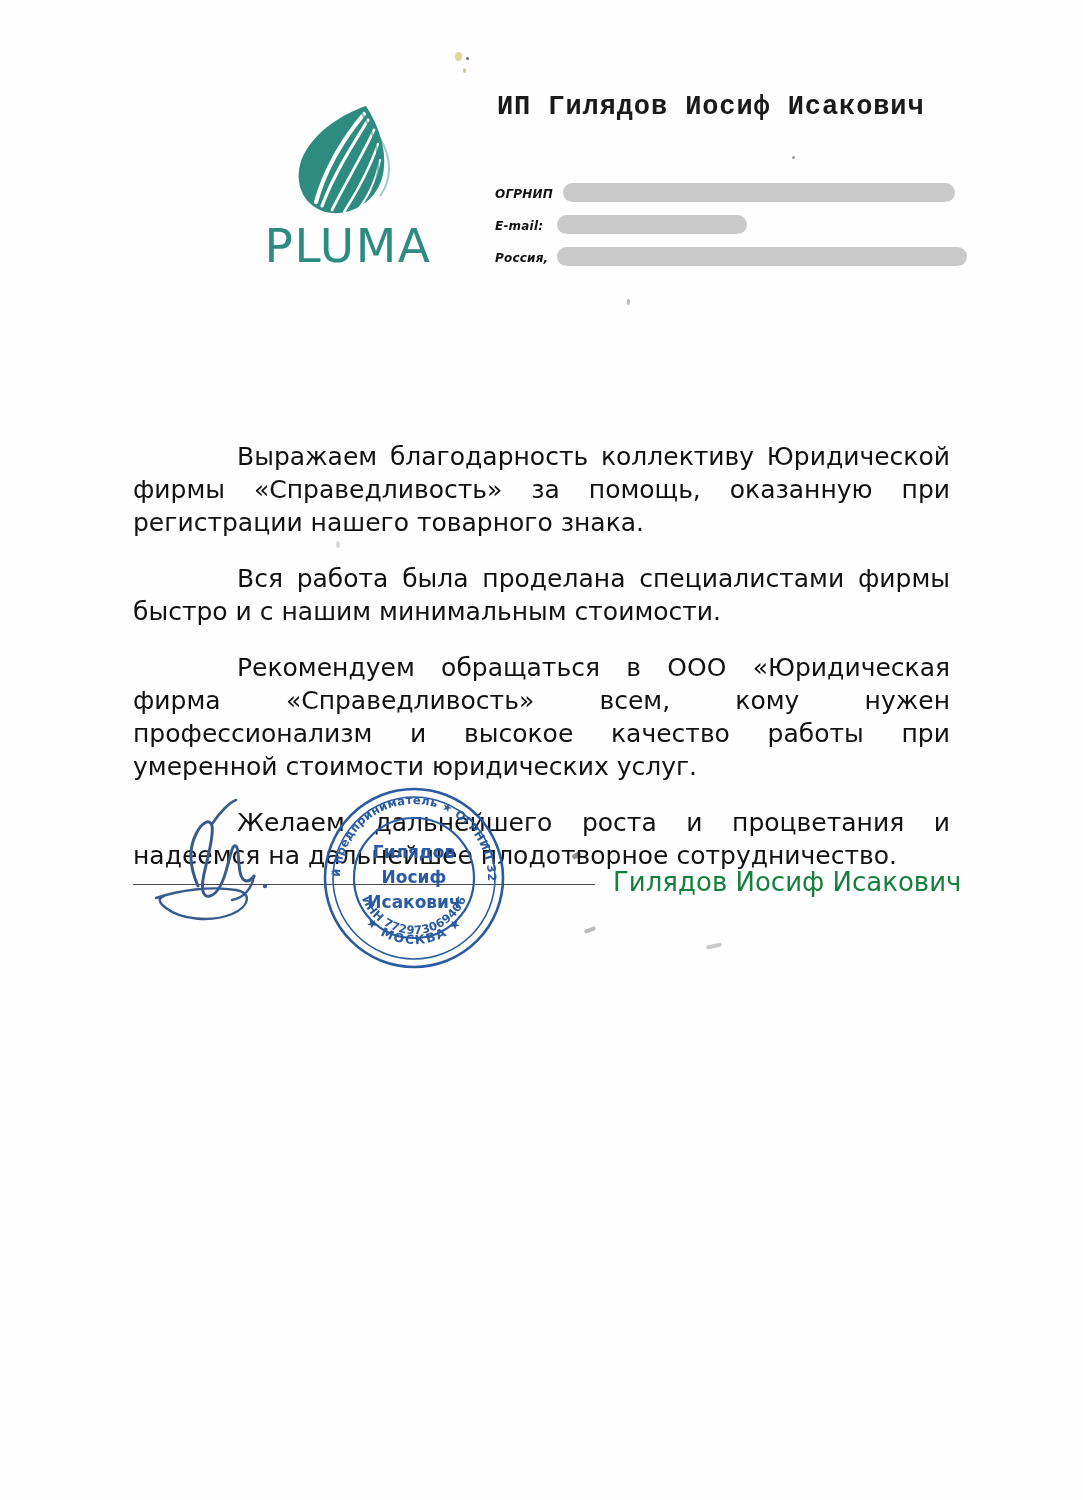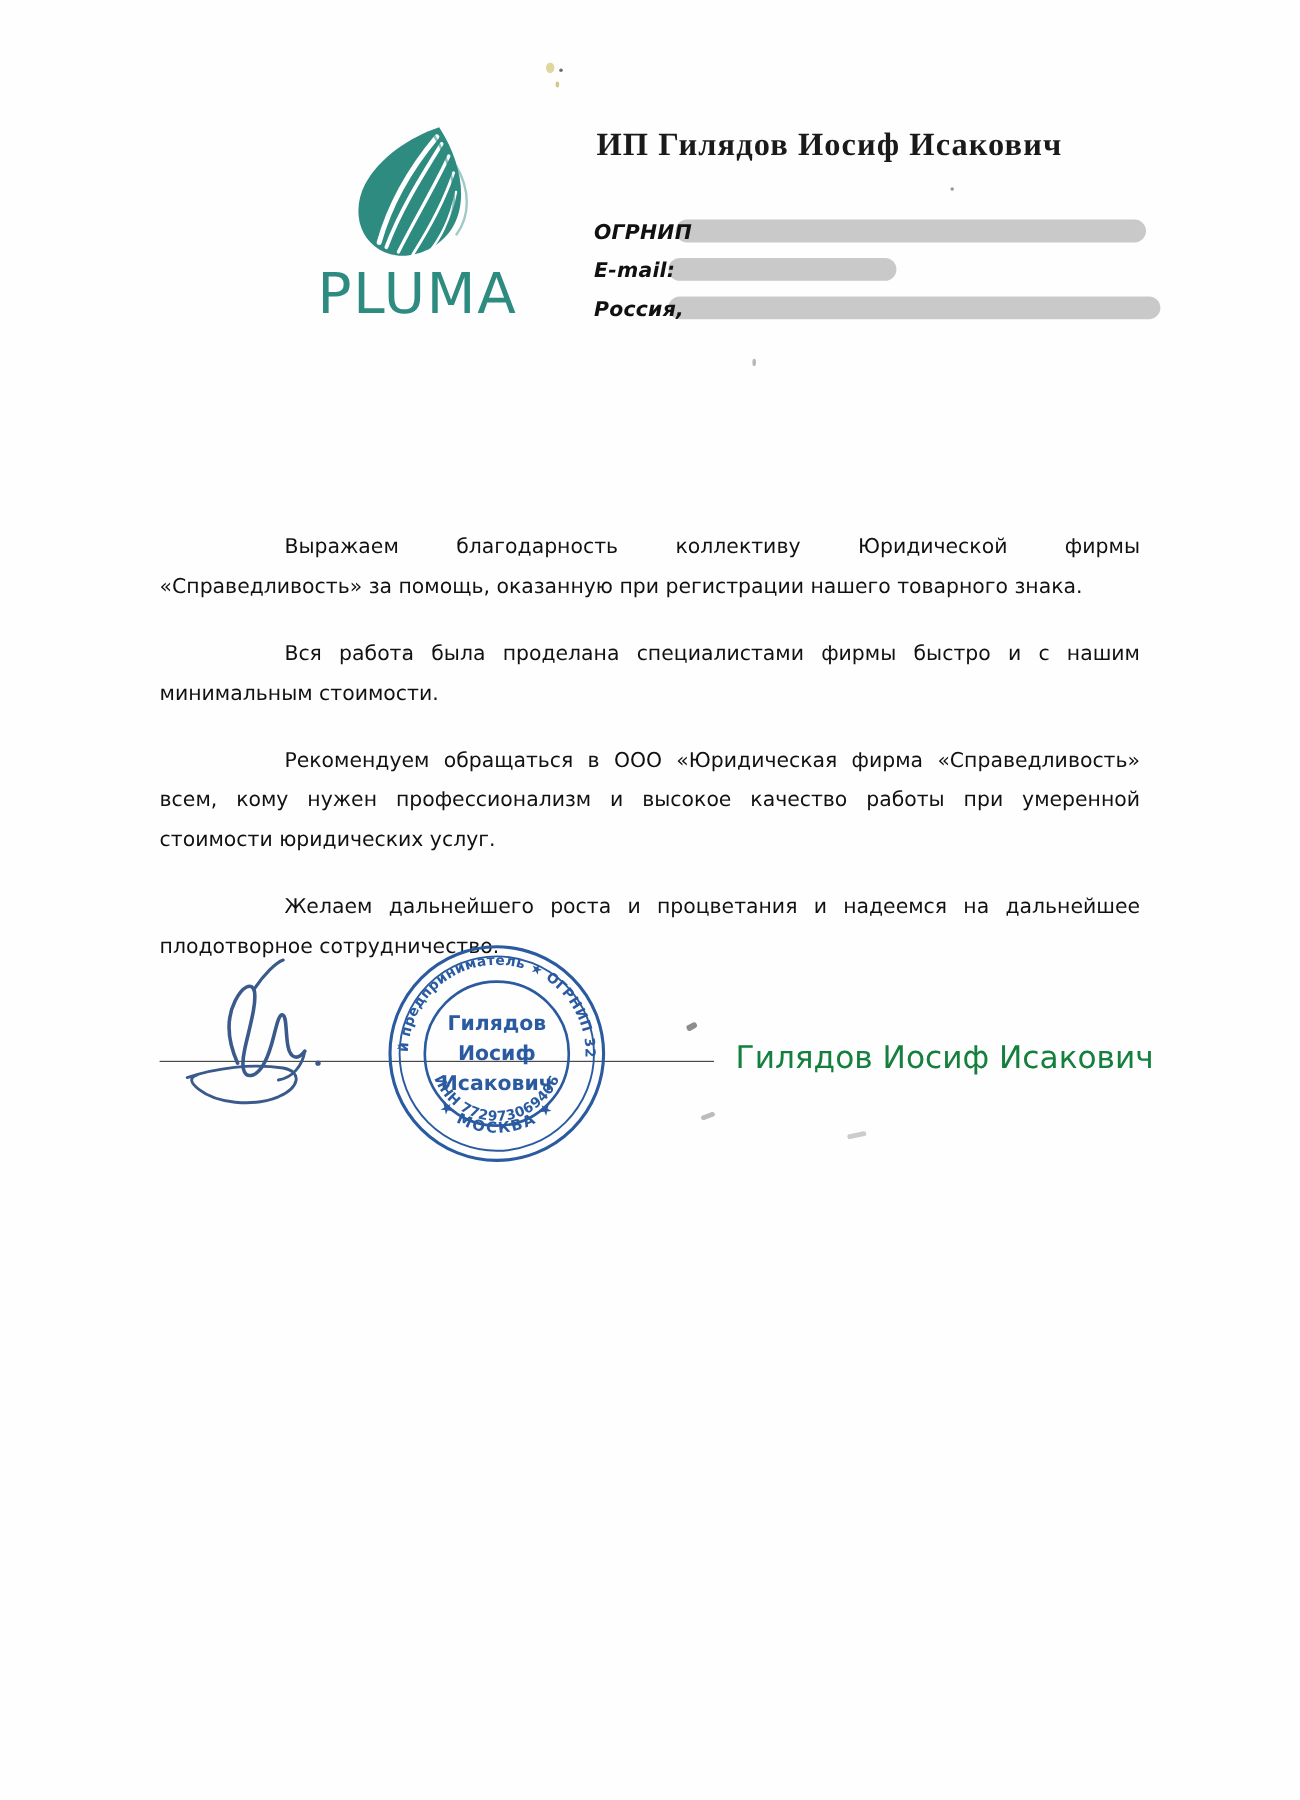--- a/index.html
+++ b/index.html
@@ -55,22 +55,22 @@
     font-size: 47px;
     font-weight: 400;
     letter-spacing: 1.5px;
     color: #2e8b80;
     line-height: 1;
   }
 
   .company-title {
     position: absolute;
     left: 497px;
-    top: 105px;
-    font-family: Liberation Serif, serif;
+    top: 92px;
+    font-family: Liberation Mono, monospace;
     font-size: 27px;
     font-weight: bold;
     letter-spacing: 0.9px;
     color: #1a1a1a;
     white-space: nowrap;
   }
 
   .contact-rows {
     position: absolute;
     left: 495px;
@@ -78,21 +78,21 @@
     width: 500px;
   }
   .contact-row {
     position: relative;
     height: 32px;
     display: flex;
     align-items: center;
   }
   .contact-label {
     font-family: "DejaVu Sans", sans-serif;
-    font-size: 17px;
+    font-size: 12px;
     font-weight: bold;
     font-style: italic;
     color: #111;
     white-space: nowrap;
     letter-spacing: 0.2px;
     z-index: 2;
   }
   .redaction {
     position: absolute;
     height: 19px;
@@ -107,21 +107,21 @@
 
   
   .body-text {
     position: absolute;
     left: 133px;
     top: 440px;
     width: 817px;
   }
   .para {
     font-family: "DejaVu Sans", sans-serif;
-    font-size: 17px;
+    font-size: 25px;
     line-height: 33px;
     color: #111;
     text-align: justify;
     text-indent: 104px;
     margin: 0 0 23px 0;
   }
   .para:last-child { margin-bottom: 0; }
 
   
   .sign-zone {

